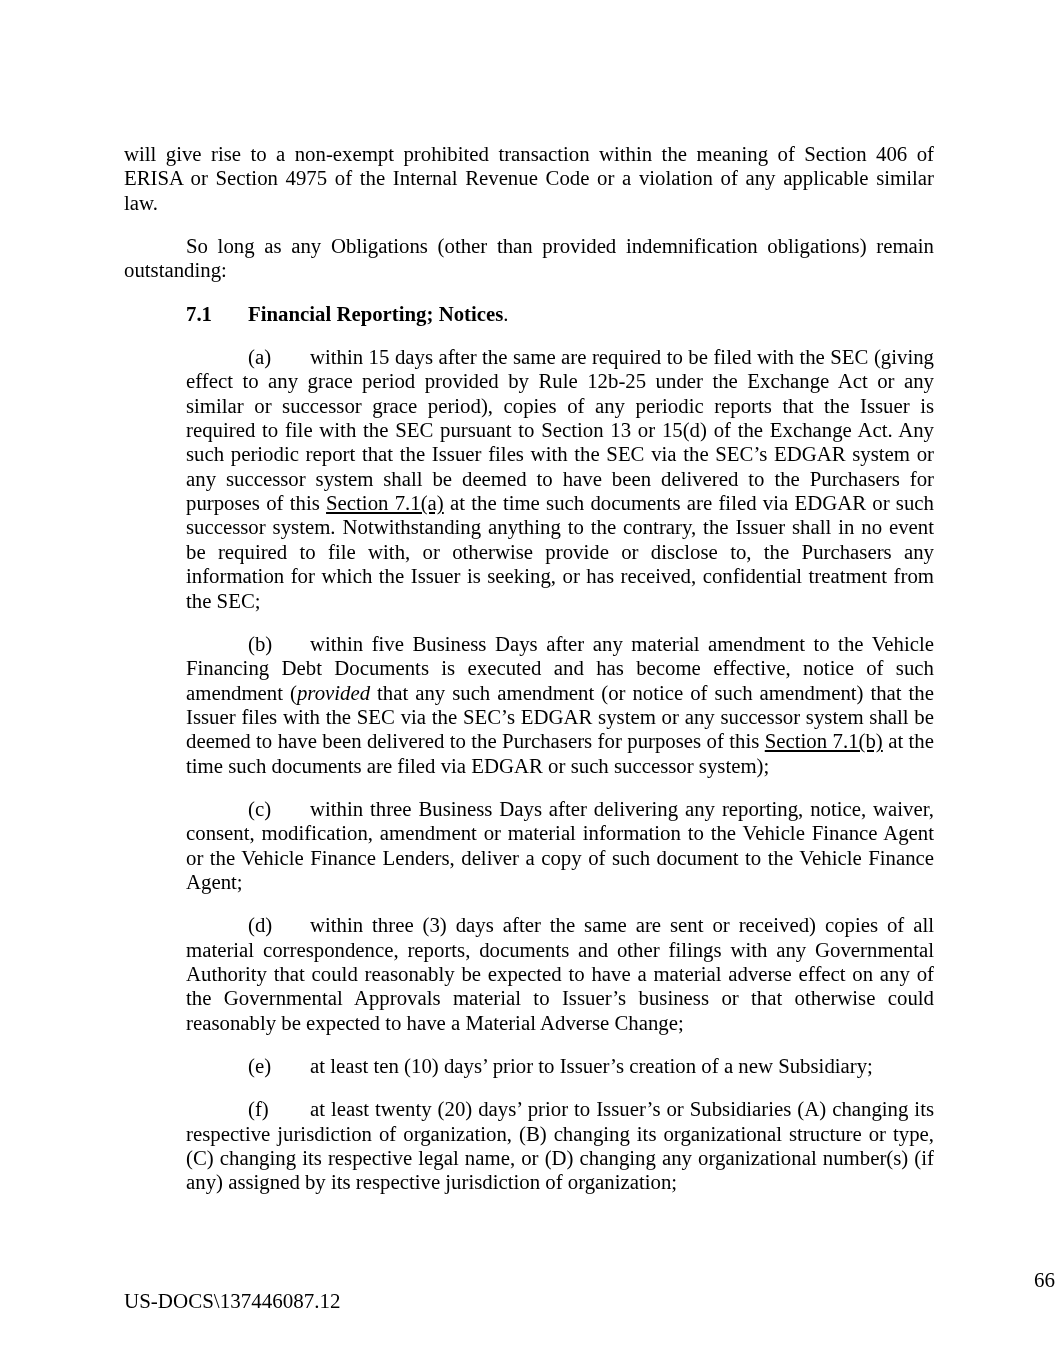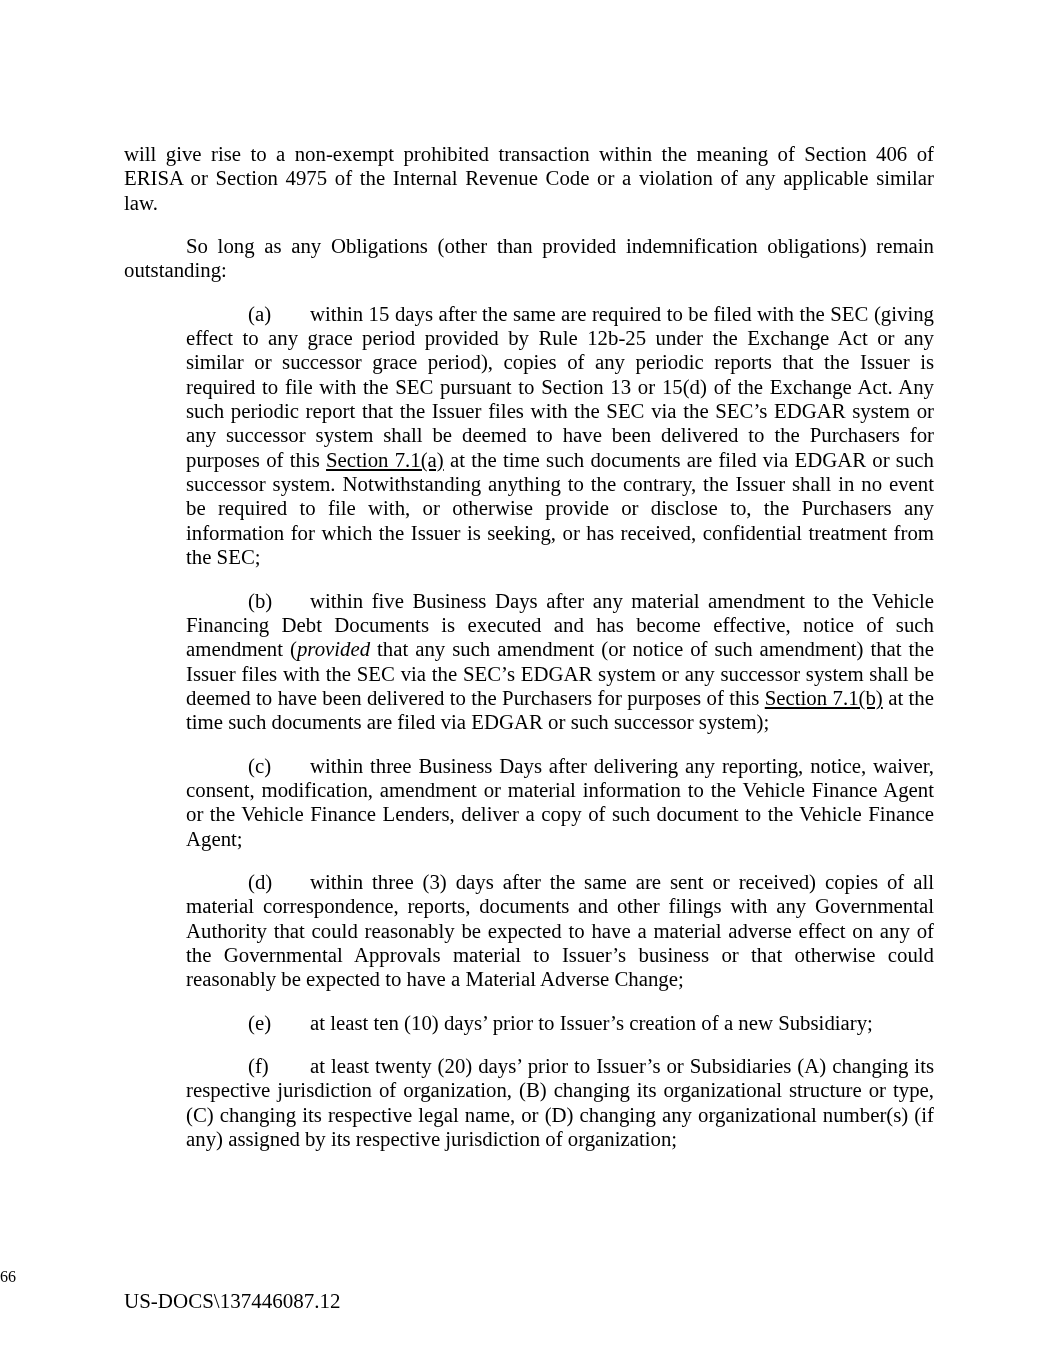--- a/index.html
+++ b/index.html
@@ -32,40 +32,43 @@
   .deliver { text-indent: 124px; text-align: left; }
   .clause { margin-left: 62px; text-indent: 62px; }
   .clause-label { display: inline-block; width: 62px; text-indent: 0; }
   .u { text-decoration: underline; }
   .i { font-style: italic; }
   .footer-page-number {
     position: absolute;
     top: 1268px;
     left: 0;
     width: 100%;
-    text-align: left;
-    font-size: 16px;
+    text-align: right;
+    font-size: 21px;
   }
   .footer-doc-id {
     position: absolute;
     top: 1289px;
     left: 124px;
     font-size: 21px;
   }
 </style>
 </head>
 <body>
 
 <div class="content">
 
   <p class="para">will give rise to a non-exempt prohibited transaction within the meaning of Section 406 of ERISA or Section 4975 of the Internal Revenue Code or a violation of any applicable similar law.</p>
 
 
   <p class="para leadin">So long as any Obligations (other than provided indemnification obligations) remain outstanding:</p>
 
+  <p class="para subsection">
+    <span class="num bold" style="font-weight:bold">7.1</span><span class="bold">Financial Reporting; Notices</span><span>.</span>
+  </p>
 
 
   <div id="clauses">
       <p class="para clause"><span class="clause-label">(a)</span><span>within 15 days after the same are required to be filed with the SEC (giving effect to any grace period provided by Rule 12b-25 under the Exchange Act or any similar or successor grace period), copies of any periodic reports that the Issuer is required to file with the SEC pursuant to Section 13 or 15(d) of the Exchange Act. Any such periodic report that the Issuer files with the SEC via the SEC’s EDGAR system or any successor system shall be deemed to have been delivered to the Purchasers for purposes of this </span><span class="u">Section 7.1(a)</span><span> at the time such documents are filed via EDGAR or such successor system. Notwithstanding anything to the contrary, the Issuer shall in no event be required to file with, or otherwise provide or disclose to, the Purchasers any information for which the Issuer is seeking, or has received, confidential treatment from the SEC;</span></p>
       <p class="para clause"><span class="clause-label">(b)</span><span>within five Business Days after any material amendment to the Vehicle Financing Debt Documents is executed and has become effective, notice of such amendment (</span><span class="i">provided</span><span> that any such amendment (or notice of such amendment) that the Issuer files with the SEC via the SEC’s EDGAR system or any successor system shall be deemed to have been delivered to the Purchasers for purposes of this </span><span class="u">Section 7.1(b)</span><span> at the time such documents are filed via EDGAR or such successor system);</span></p>
       <p class="para clause"><span class="clause-label">(c)</span><span>within three Business Days after delivering any reporting, notice, waiver, consent, modification, amendment or material information to the Vehicle Finance Agent or the Vehicle Finance Lenders, deliver a copy of such document to the Vehicle Finance Agent;</span></p>
       <p class="para clause"><span class="clause-label">(d)</span><span>within three (3) days after the same are sent or received) copies of all material correspondence, reports, documents and other filings with any Governmental Authority that could reasonably be expected to have a material adverse effect on any of the Governmental Approvals material to Issuer’s business or that otherwise could reasonably be expected to have a Material Adverse Change;</span></p>
       <p class="para clause"><span class="clause-label">(e)</span><span>at least ten (10) days’ prior to Issuer’s creation of a new Subsidiary;</span></p>
       <p class="para clause"><span class="clause-label">(f)</span><span>at least twenty (20) days’ prior to Issuer’s or Subsidiaries (A) changing its respective jurisdiction of organization, (B) changing its organizational structure or type, (C) changing its respective legal name, or (D) changing any organizational number(s) (if any) assigned by its respective jurisdiction of organization;</span></p>
     </div>

